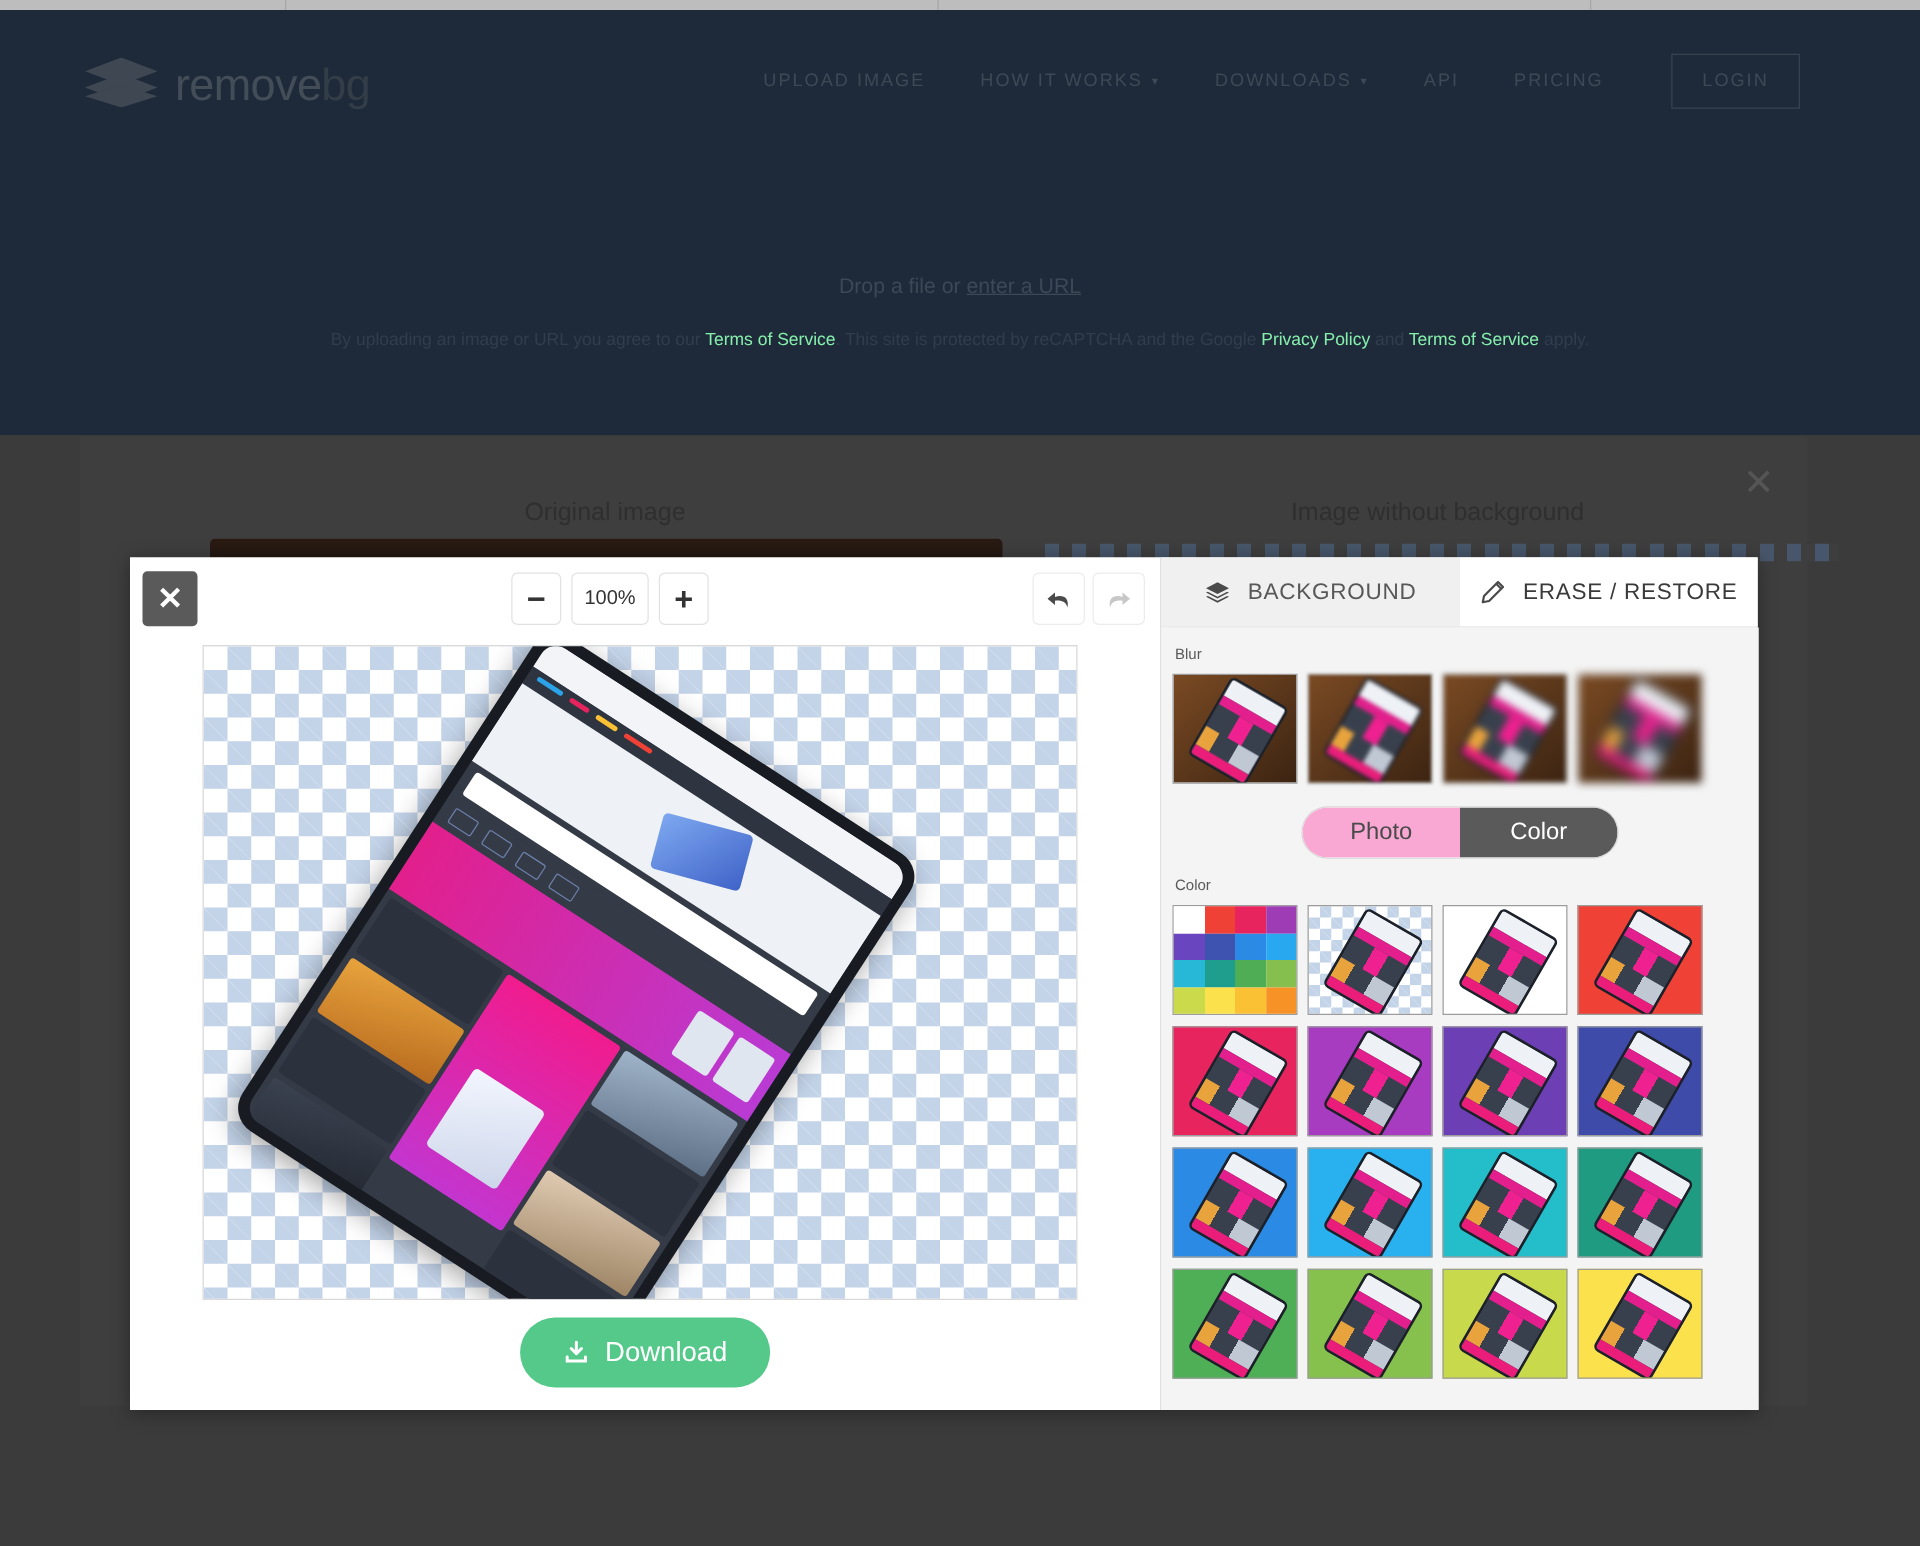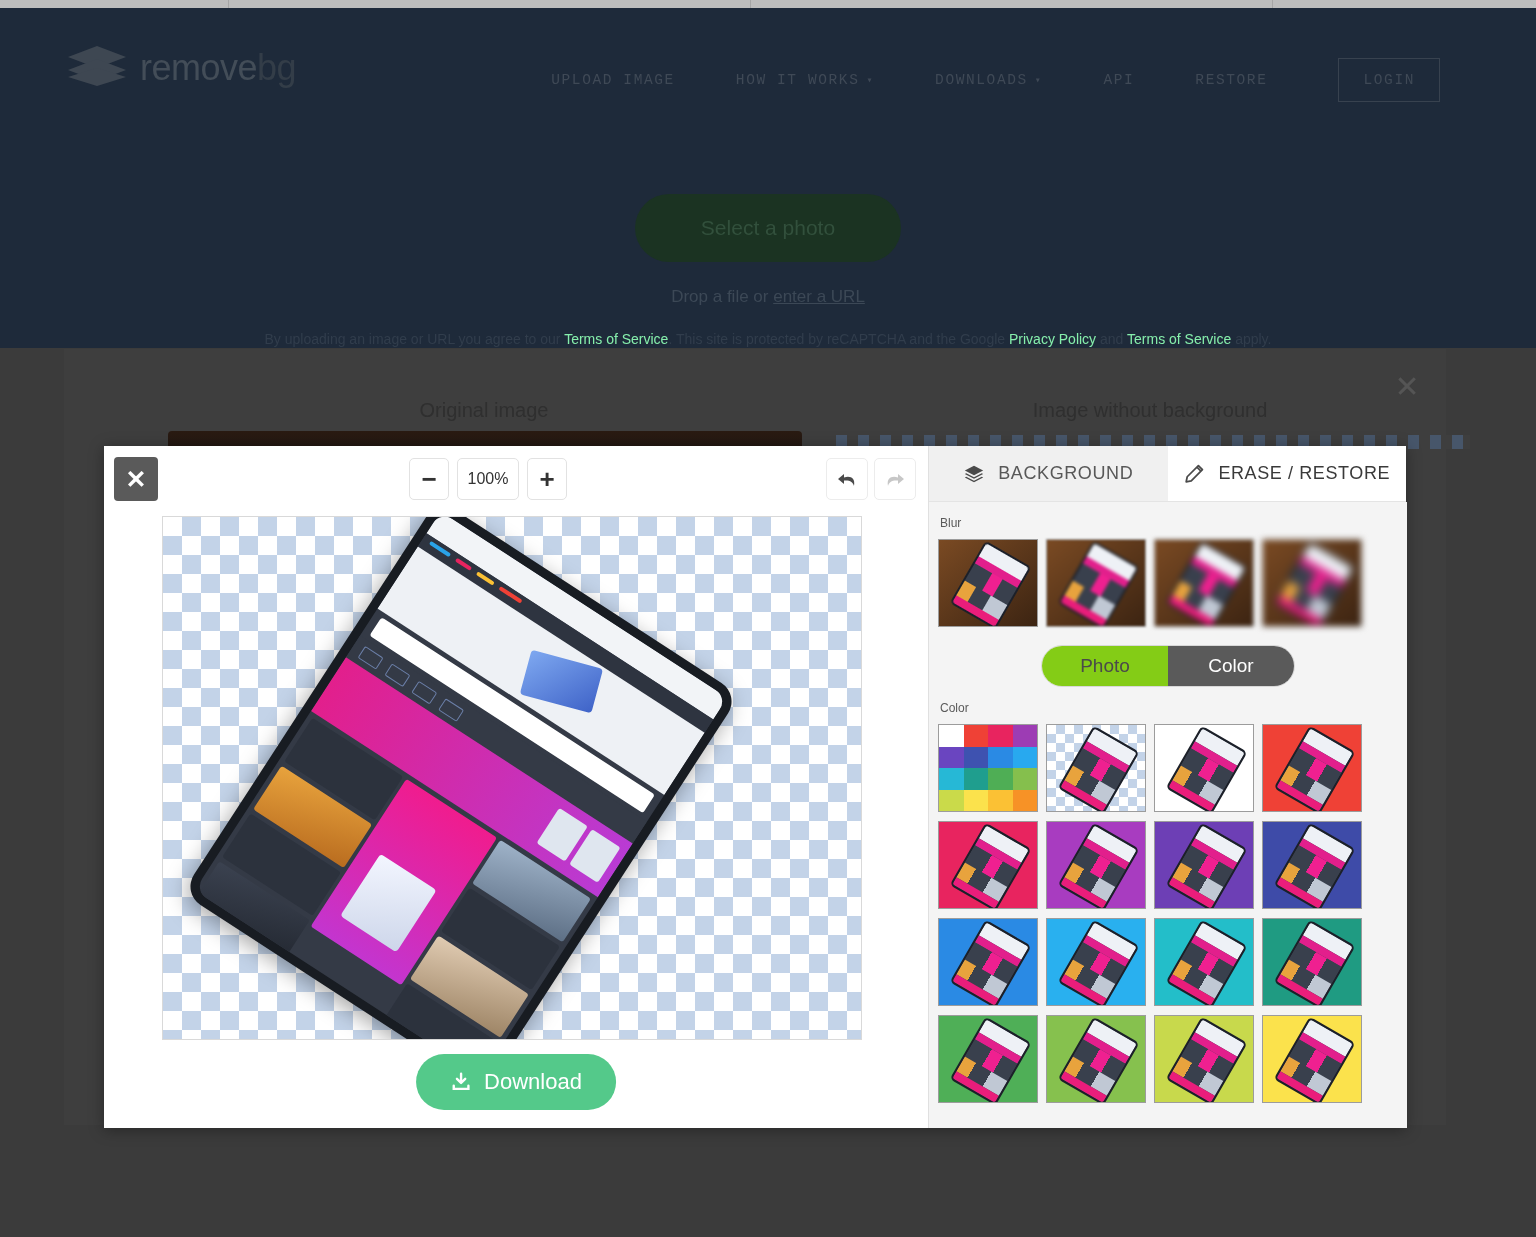--- a/index.html
+++ b/index.html
@@ -45,21 +45,21 @@
     transform: skewX(0deg);
     clip-path: polygon(50% 0%, 100% 50%, 50% 100%, 0% 50%);
   }
   .logo-mark .lay1 { top: 0; }
   .logo-mark .lay2 { top: 13px; }
   .logo-mark .lay3 { top: 22px; height: 18px; }
   .logo-text { font-size: 36px; letter-spacing: -0.5px; font-weight: 500; }
   .logo-text .t1 { color: #434d58; }
   .logo-text .t2 { color: #333d48; }
 
-  .nav { position: absolute; right: 96px; top: 50px; display: flex; align-items: center; gap: 17px; font-family: Liberation Mono, monospace; }
+  .nav { position: absolute; right: 96px; top: 35px; display: flex; align-items: center; gap: 0; }
   .nav-item {
     color: #3f4956; font-size: 14.5px; letter-spacing: 1.6px;
     padding: 0 22px; white-space: nowrap; display: flex; align-items: center; gap: 7px;
     height: 42px;
   }
   .caret { font-size: 10px; color: #3f4956; }
   .login-btn {
     border: 1px solid #38424f; color: #3f4956; font-size: 14.5px; letter-spacing: 1.6px;
     padding: 13px 24px; margin-left: 32px;
   }
@@ -216,21 +216,21 @@
     background-size: 18px 18px; background-position: 0 0, 9px 9px;
   }
   .swatch-grid { width: 100px; height: 88px; display: grid; grid-template-columns: repeat(4,1fr); grid-template-rows: repeat(4,1fr); border: 1px solid #9c9c9c; }
 
   .toggle-wrap { display: flex; justify-content: center; margin: 18px 0 4px; }
   .toggle {
     display: flex; width: 254px; height: 42px; border-radius: 22px; overflow: hidden;
     border: 1px solid #d8d8d8; background: #fff;
   }
   .toggle div { flex: 1; display: flex; align-items: center; justify-content: center; font-size: 19px; }
-  .toggle .off { background: #84cc16; color: #4a4a4a; }
+  .toggle .off { background: #f9a8d4; color: #4a4a4a; }
   .toggle .on { background: #5a5a5a; color: #fff; }
 
   .color-rows { display: flex; flex-direction: column; gap: 9px; }
 </style>
 </head>
 <body>
 
 <div id="page">
 
   <div class="chrome-strip">
@@ -264,28 +264,27 @@
           <span class="caret">▾</span>
         </div>
         <div class="nav-item">
           <span>DOWNLOADS</span>
           <span class="caret">▾</span>
         </div>
         <div class="nav-item">
           <span>API</span>
         </div>
         <div class="nav-item">
-          <span>RESTORE</span>
+          <span>PRICING</span>
         </div>
         <div class="login-btn">LOGIN</div>
       </div>
     </div>
 
     <div class="hero-center">
-      <div class="select-photo">Select a photo</div>
       <div class="drop-line">
         <span>Drop a file or </span><u>enter a URL</u>
       </div>
       <div class="legal-line">
         <span>By uploading an image or URL you agree to our </span><b>Terms of Service</b><span>. This site is protected by reCAPTCHA and the Google </span><b>Privacy Policy</b><span> and </span><b>Terms of Service</b><span> apply.</span>
       </div>
     </div>
   </div>
 
   <div class="result-modal">

